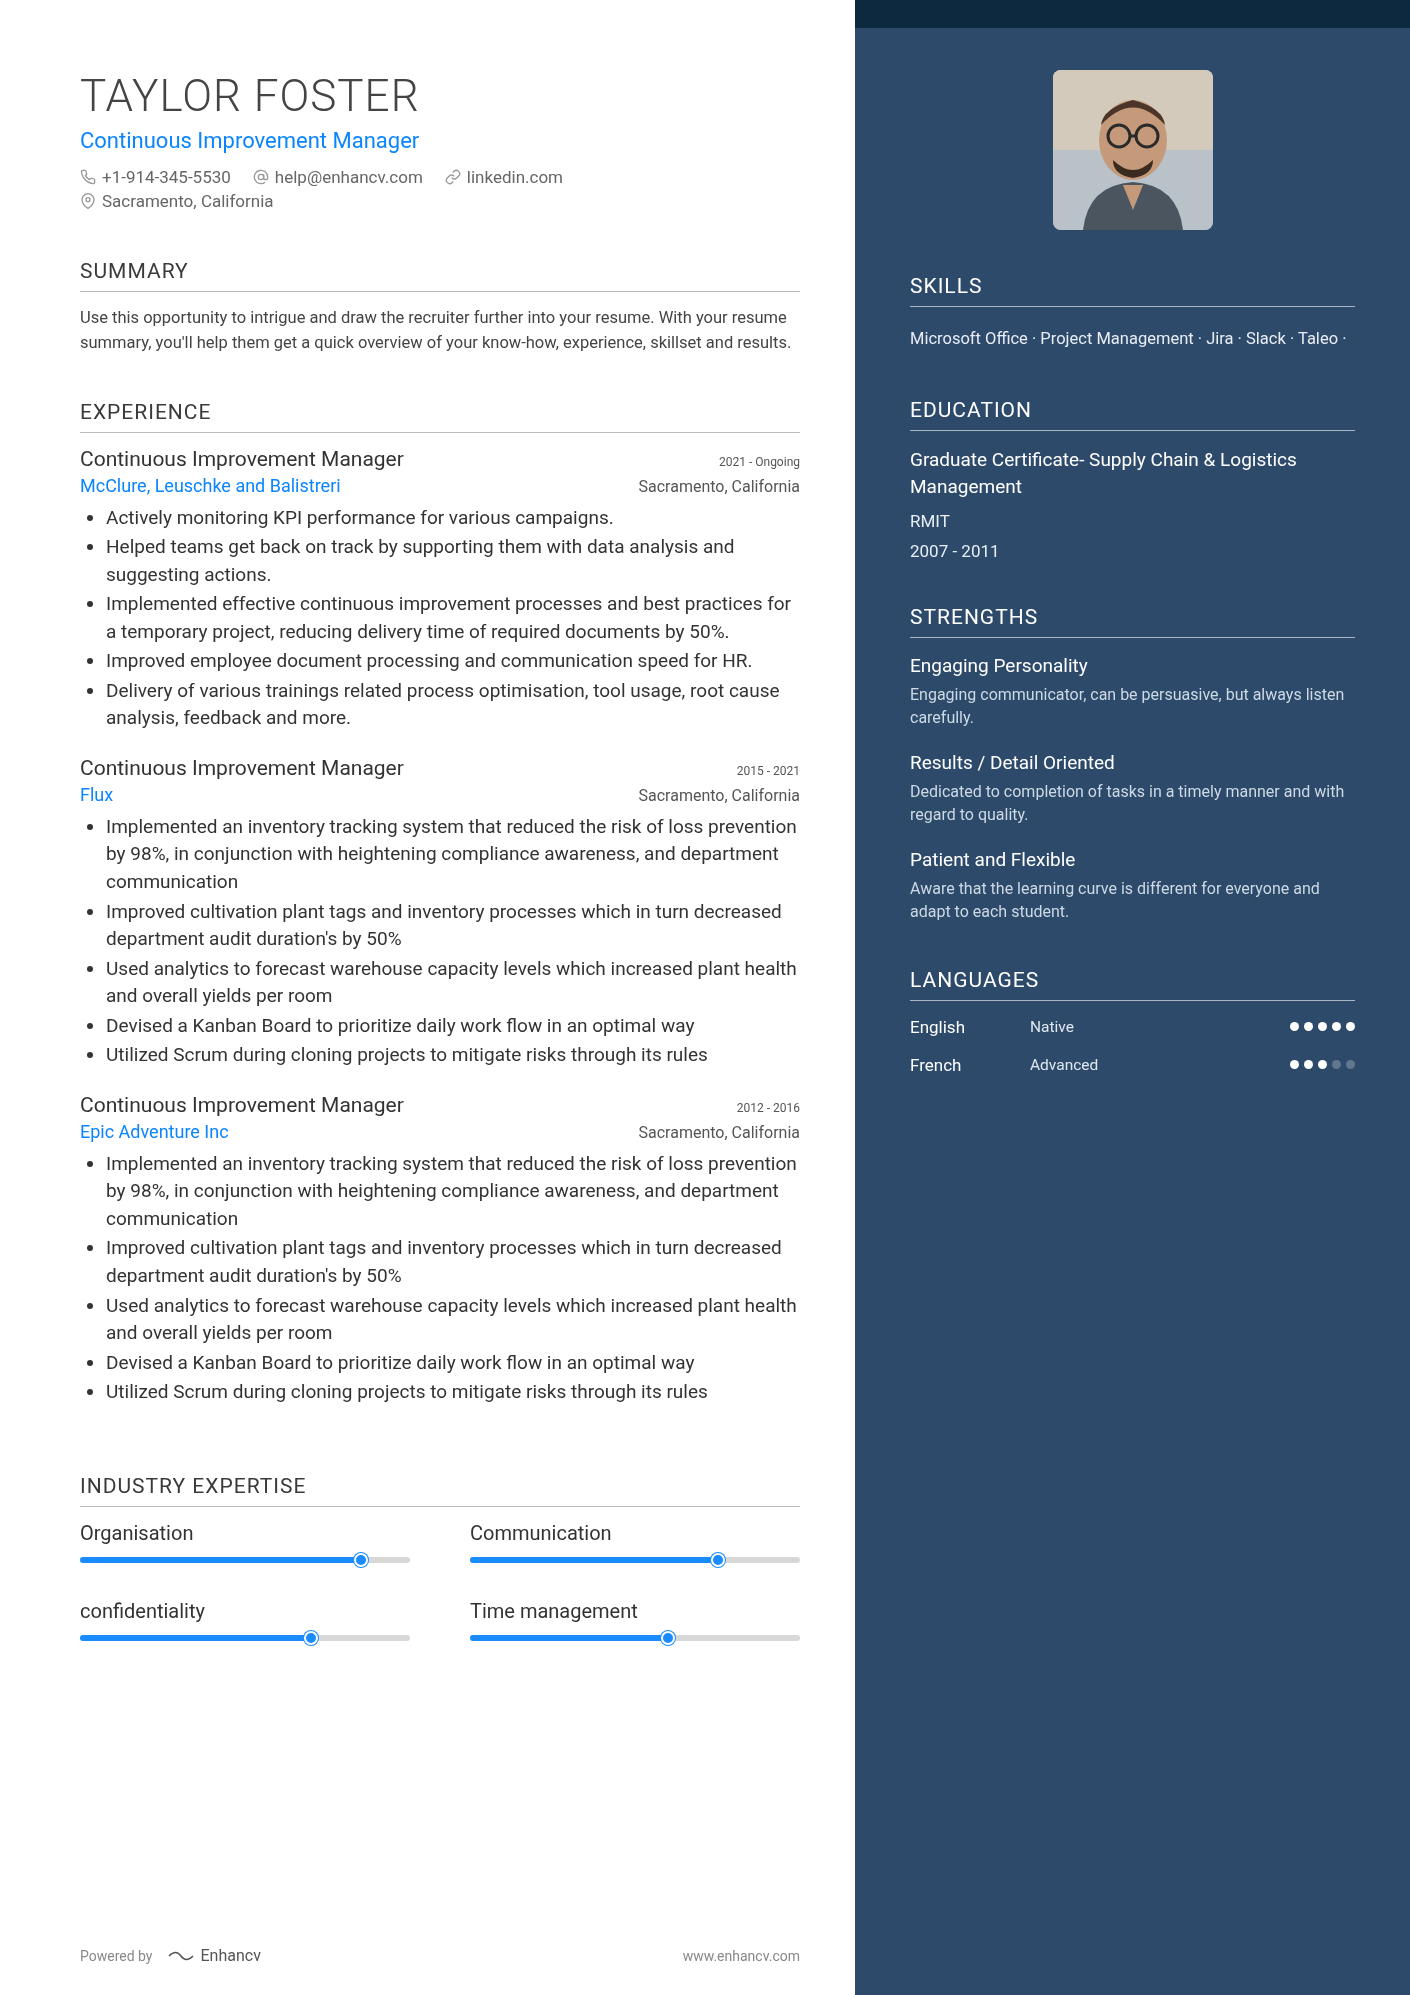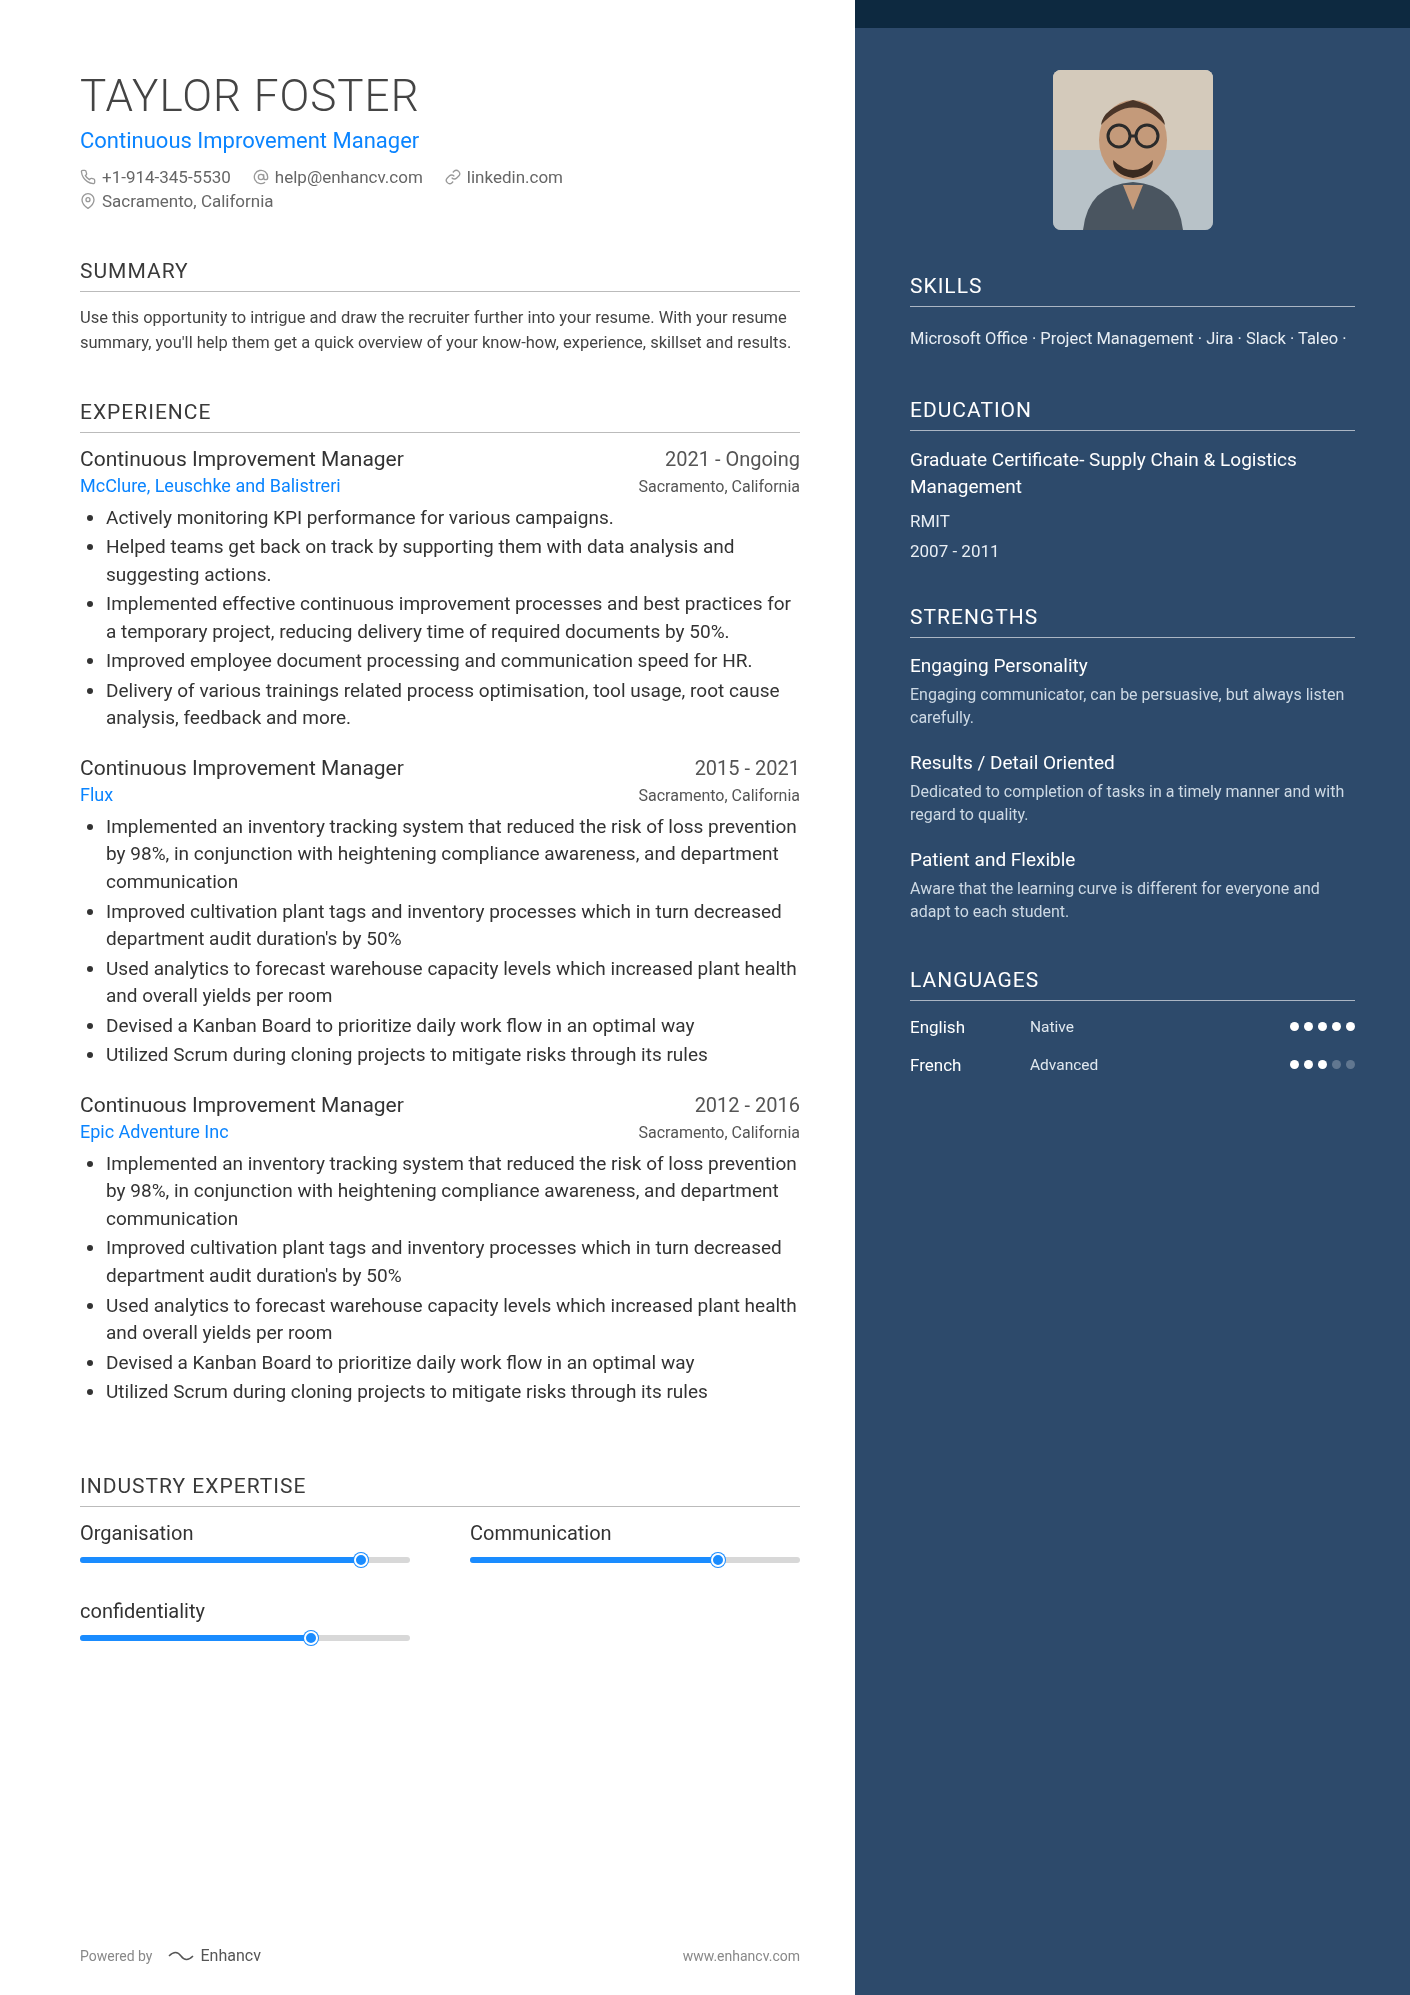--- a/index.html
+++ b/index.html
@@ -88,21 +88,21 @@
     display: flex;
     justify-content: space-between;
     align-items: baseline;
   }
   .job-title {
     font-size: 21px;
     color: #333;
     font-weight: 400;
   }
   .job-dates {
-    font-size: 20px;
+    font-size: 12px;
     color: #555;
   }
   .job-sub {
     display: flex;
     justify-content: space-between;
     align-items: flex-end;
     margin-top: 4px;
     margin-bottom: 8px;
   }
   .job-company {
@@ -379,20 +379,27 @@
     <div class="slider">
       <div class="slider-fill" style="width:75%"></div>
       <div class="slider-knob" style="left:75%"></div>
     </div>
   </div>
         <div class="exp-item">
     <div class="exp-label">confidentiality</div>
     <div class="slider">
       <div class="slider-fill" style="width:70%"></div>
       <div class="slider-knob" style="left:70%"></div>
+    </div>
+  </div>
+        <div class="exp-item">
+    <div class="exp-label">Time management</div>
+    <div class="slider">
+      <div class="slider-fill" style="width:60%"></div>
+      <div class="slider-knob" style="left:60%"></div>
     </div>
   </div>
       </div>
   </div>
 
   <div class="footer">
     <div class="footer-left">
       <span>Powered by</span>
       <span class="enhancv-logo">
         <svg width="28" height="18" viewBox="0 0 28 18">

